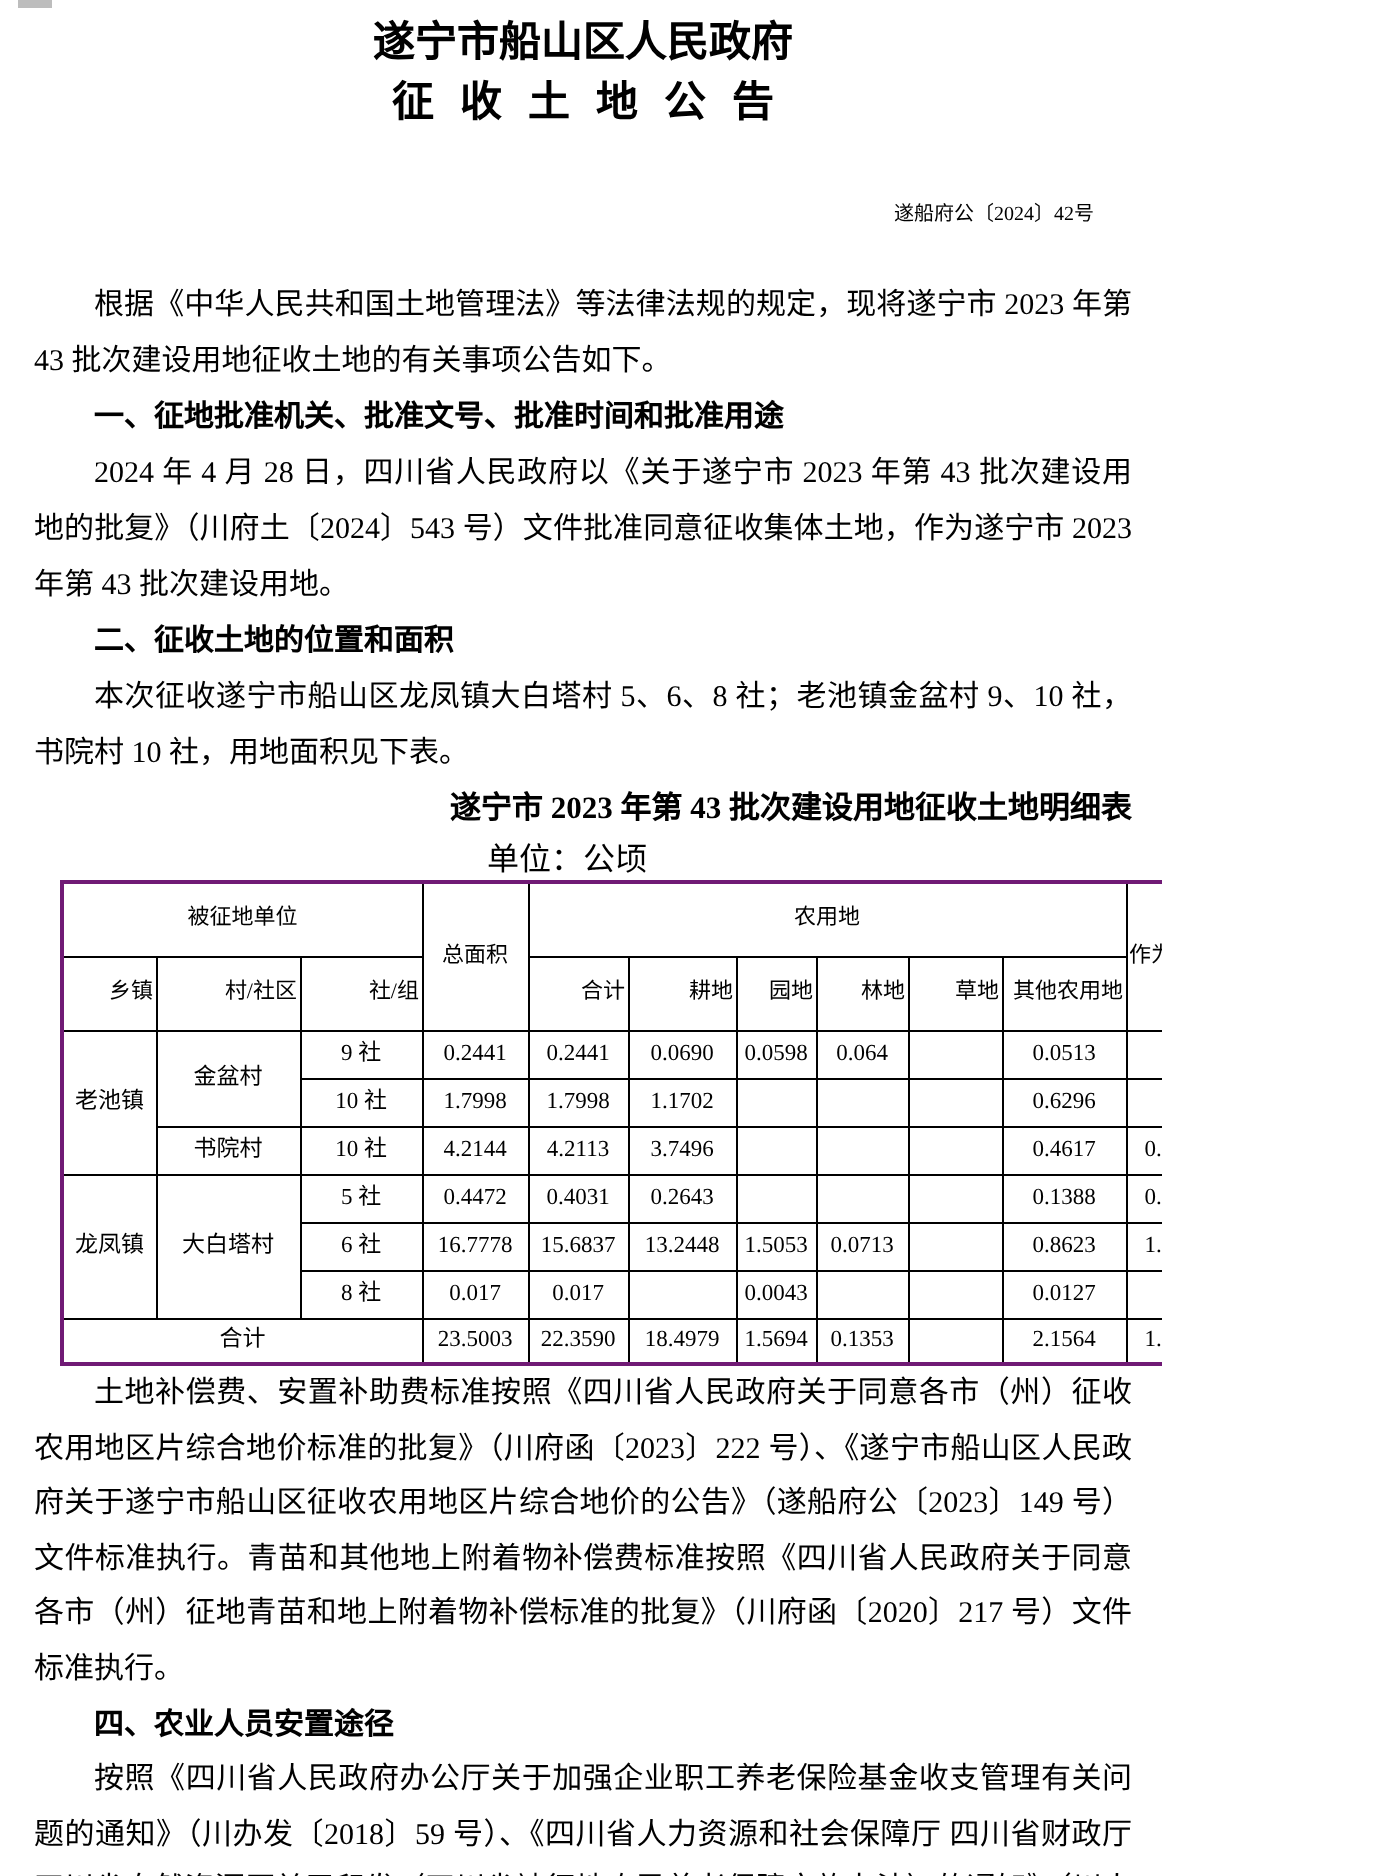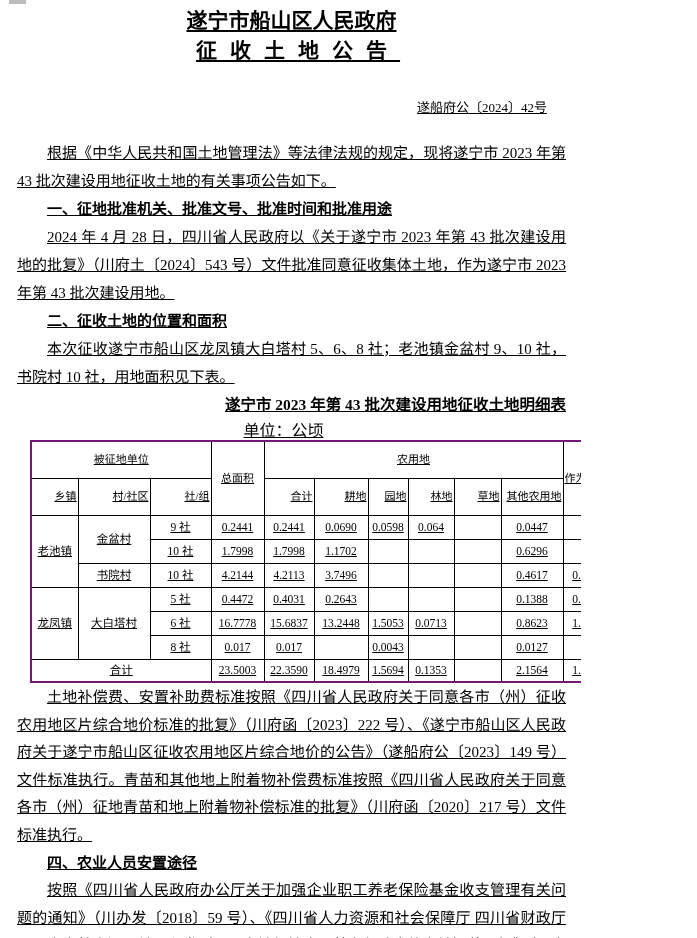--- a/index.html
+++ b/index.html
@@ -8,21 +8,20 @@
     width: 697px; height: 938px;
     background: #ffffff;
     color: #000000;
     font-family: "Liberation Serif", "DejaVu Serif", serif;
   }
   .page {
     position: relative;
     width: 581px; height: 938px;
     padding: 6px 15px 0 17px;
     overflow: hidden;
-    text-decoration: underline;
   }
   .corner-mark { position: absolute; top: 0; height: 4px; background: #bdbdbd; }
   .corner-mark.left  { left: 9px;  width: 17px; }
   .corner-mark.right { left: 662px; width: 32px; }
 
   .org-title {
     margin: 2px 0 0 0;
     text-align: center;
     font-size: 21px; font-weight: bold;
     line-height: 27px;
@@ -31,21 +30,21 @@
     margin: 3px 0 0 0;
     text-align: center;
     font-size: 21px; font-weight: bold;
     letter-spacing: 0.62em; text-indent: 0.62em;
     line-height: 27px;
   }
   .doc-number {
     margin-top: 34px;
     text-align: right;
     padding-right: 19px;
-    font-size: 13px; line-height: 17px;
+    font-size: 10px; line-height: 17px;
   }
 
   .content {
     margin-top: 23px;
     font-size: 15px;
     line-height: 28px;
     text-align: justify;
   }
   .content p { margin: 0; text-indent: 2em; }
   .content p.heading { font-weight: bold; }
@@ -156,21 +155,21 @@
     <tr class="brow">
       <td rowspan="3">老池镇</td>
       <td rowspan="2">金盆村</td>
       <td>9 社</td>
       <td>0.2441</td>
       <td>0.2441</td>
       <td>0.0690</td>
       <td>0.0598</td>
       <td>0.064</td>
       <td></td>
-      <td>0.0447</td>
+      <td>0.0513</td>
       <td></td>
       <td></td>
     </tr>
     <tr class="brow">
       <td>10 社</td>
       <td>1.7998</td>
       <td>1.7998</td>
       <td>1.1702</td>
       <td></td>
       <td></td>

